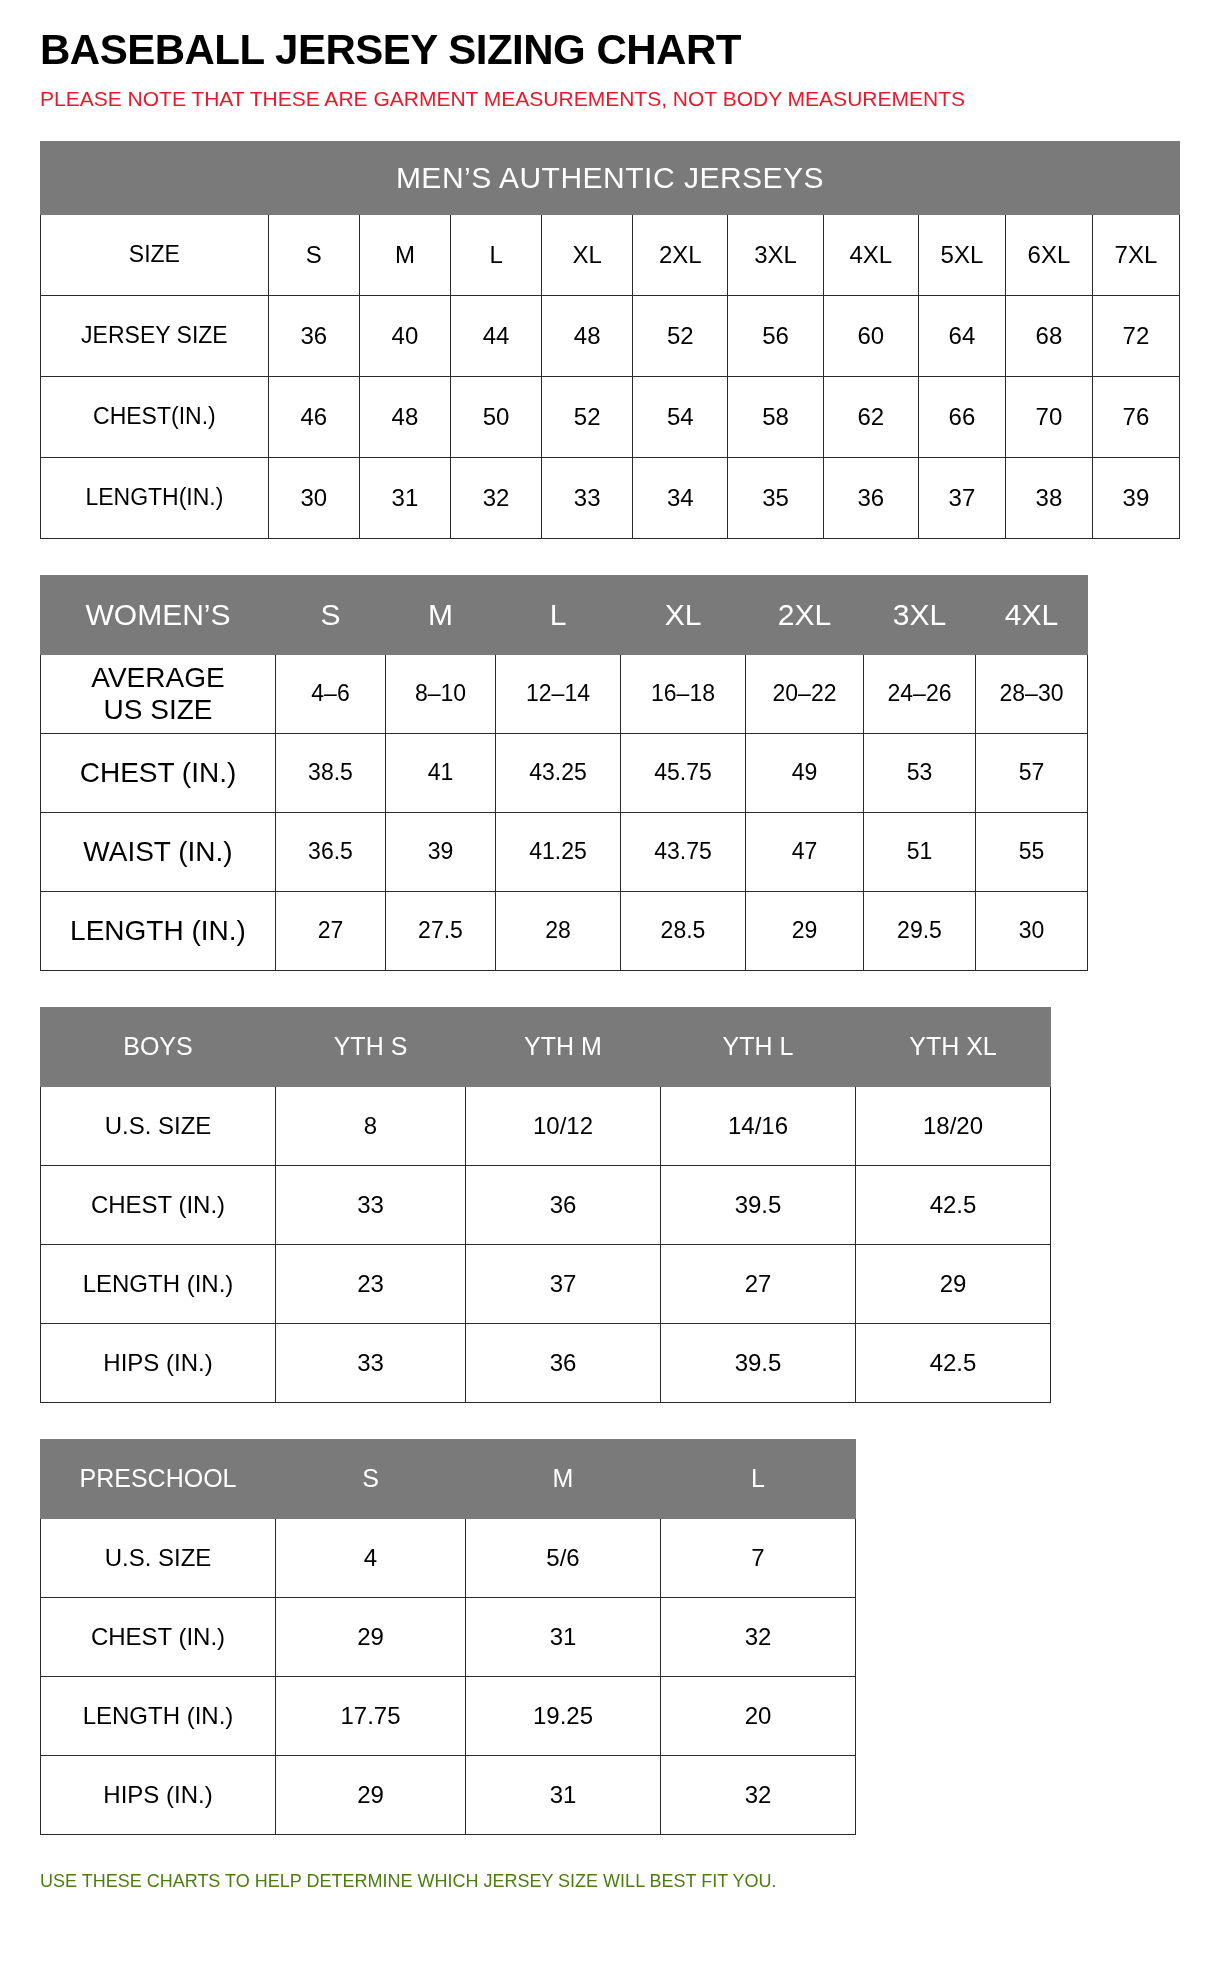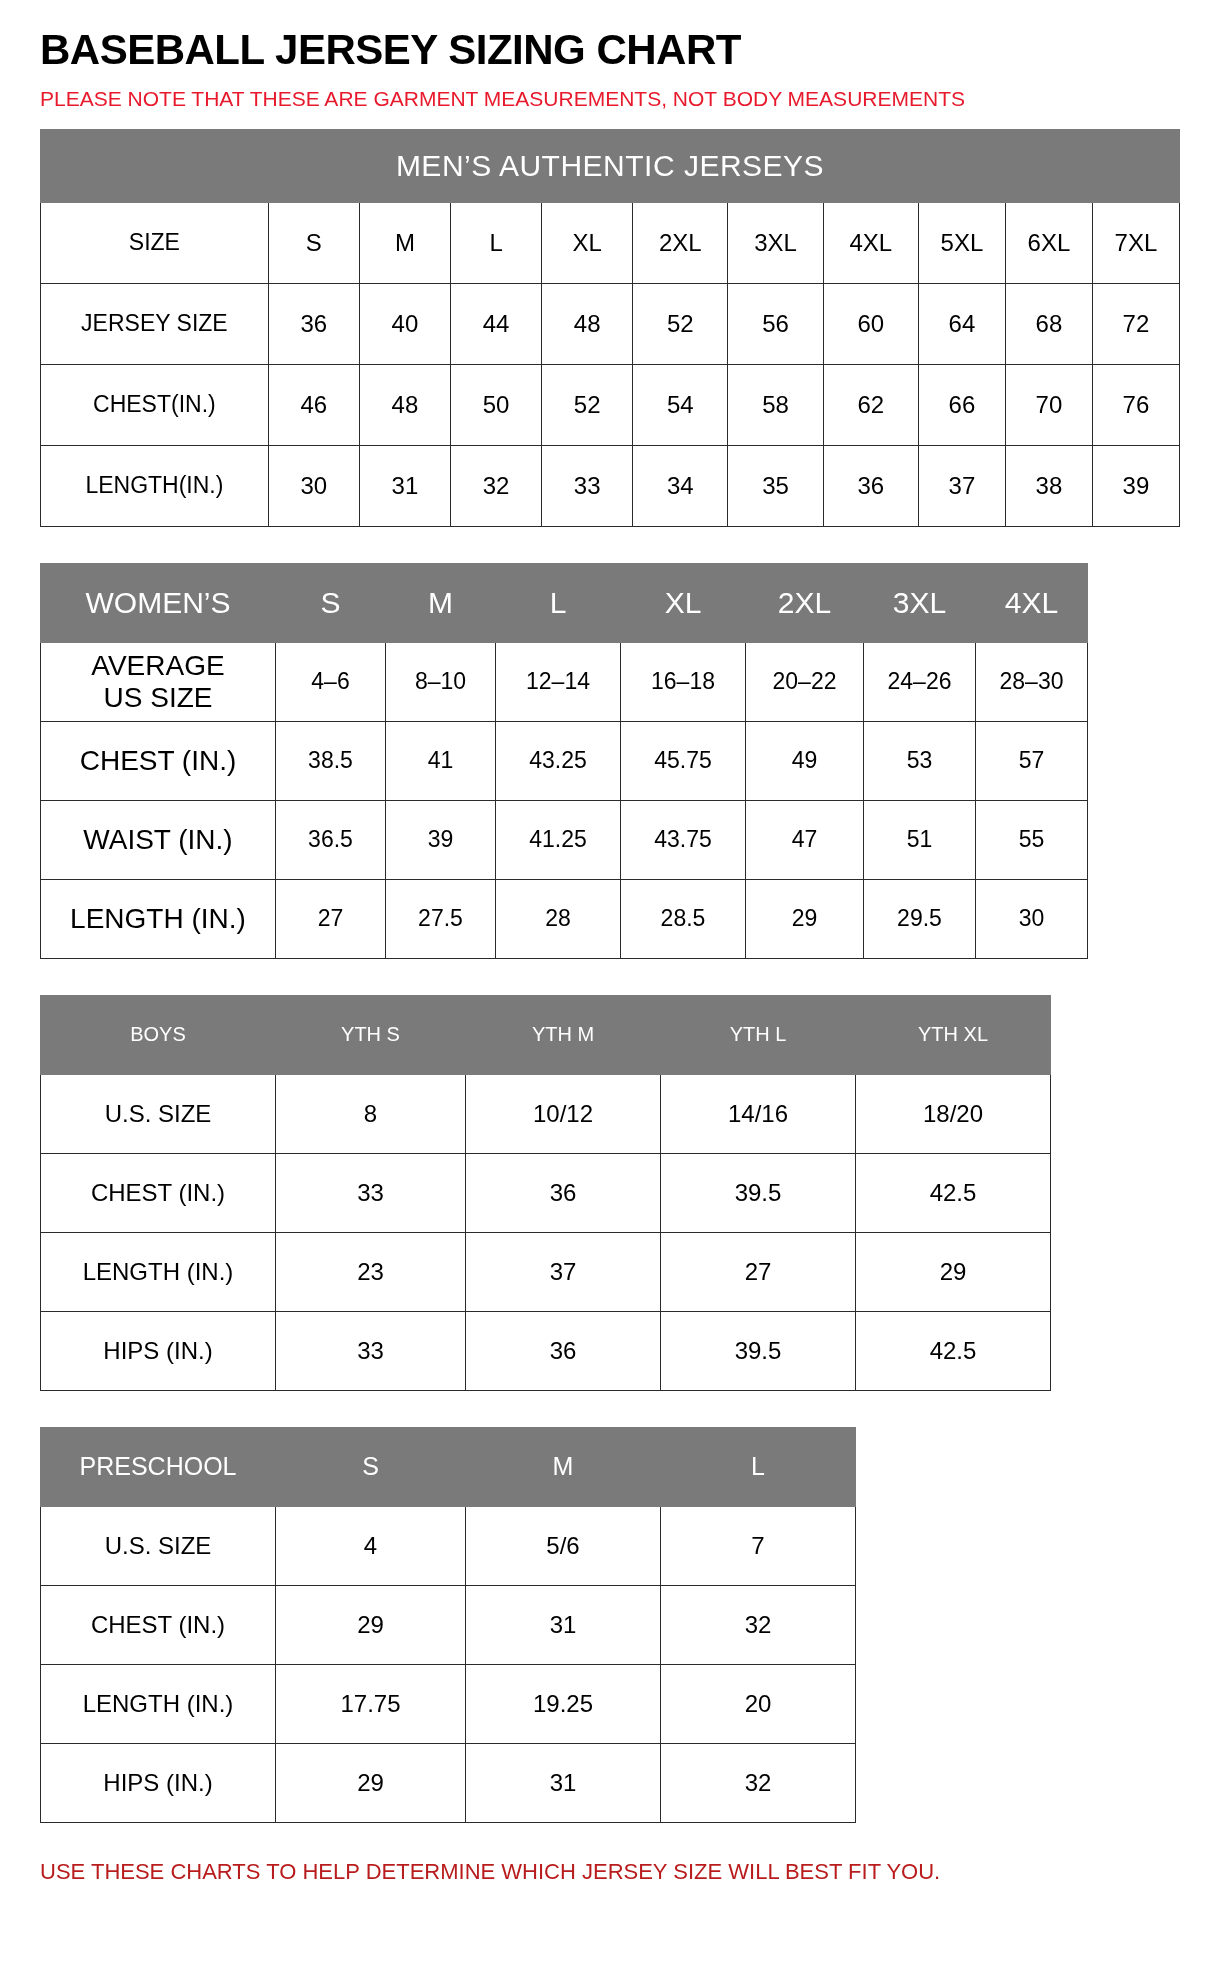--- a/index.html
+++ b/index.html
@@ -23,21 +23,21 @@
     font-size: 42px;
     font-weight: bold;
     letter-spacing: -0.5px;
     margin: 0 0 14px 0;
     line-height: 1.05;
   }
   .note {
     color: #e8192c;
     font-size: 21px;
     line-height: 1.28;
-    margin: 0 0 16px 0;
+    margin: 0 0 28px 0;
     max-width: 1110px;
   }
   .chart-block {
     margin-bottom: 36px;
   }
   table {
     border-collapse: collapse;
     table-layout: fixed;
   }
   table td, table th {
@@ -88,37 +88,37 @@
   }
   
   #boys-table {
     width: 1010px;
   }
   #boys-table td {
     height: 78px;
     font-size: 24px;
   }
   #boys-table .band td {
-    font-size: 20px;
+    font-size: 25px;
   }
   
   #preschool-table {
     width: 810px;
     padding-left: 27px;
   }
   #preschool-table td {
     height: 78px;
     font-size: 24px;
   }
   #preschool-table .band td {
     font-size: 25px;
   }
   .footer-note {
-    color: #b91c1c;
-    font-size: 22px;
+    color: #4d7c0f;
+    font-size: 18px;
     margin-top: 6px;
   }
   .two-line {
     line-height: 1.14;
   }
 </style>
 </head>
 <body>
 
 <div class="page">

